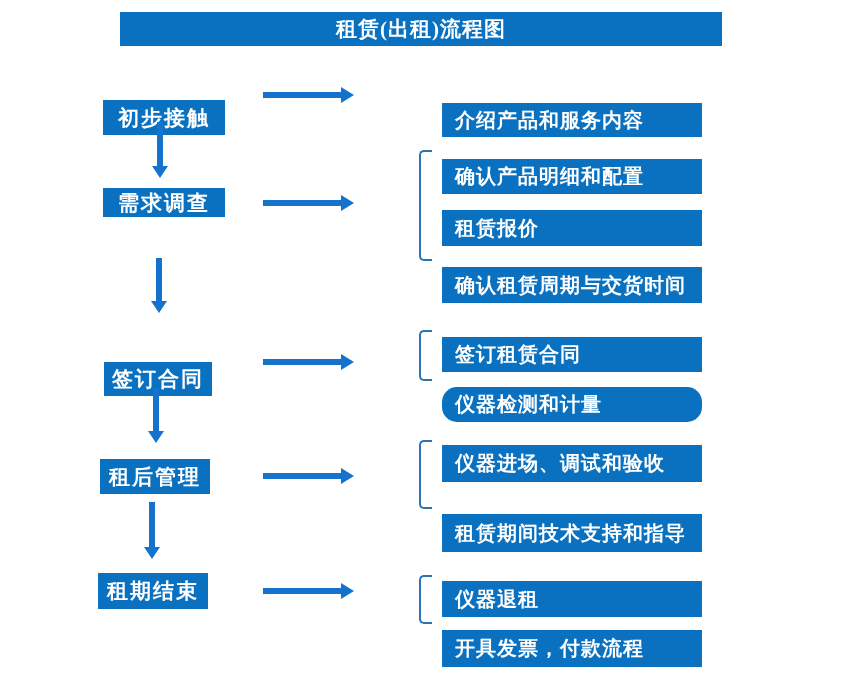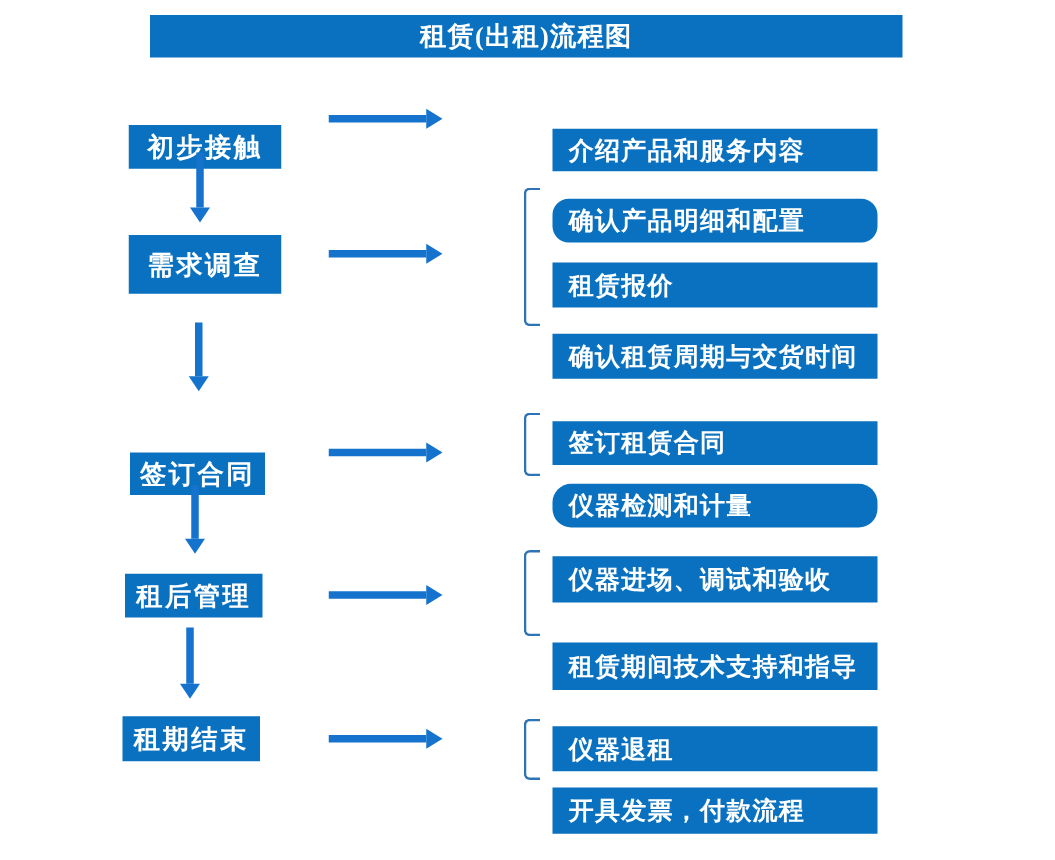--- a/index.html
+++ b/index.html
@@ -88,27 +88,27 @@
   }
 </style>
 </head>
 <body>
 
 <div class="canvas">
 
   <div class="title-bar" style="left:100px; top:12px; width:602px; height:34px;">租赁(出租)流程图</div>
 
   <div class="step-box" style="left:103px; top:88px;  width:122px; height:35px;margin-top:12px;">初步接触</div>
-  <div class="step-box" style="left:103px; top:188px; width:122px; height:47px;">需求调查</div>
+  <div class="step-box" style="left:103px; top:188px; width:122px; height:29px;">需求调查</div>
   <div class="step-box" style="left:104px; top:362px; width:108px; height:34px;">签订合同</div>
   <div class="step-box" style="left:100px; top:459px; width:110px; height:35px;">租后管理</div>
   <div class="step-box" style="left:98px;  top:573px; width:110px; height:36px;">租期结束</div>
 
   <div class="detail-box" style="top:79px;  height:34px;">介绍产品和服务内容</div>
-  <div class="detail-box" style="top:135px; height:35px;border-radius:13px;">确认产品明细和配置</div>
+  <div class="detail-box" style="top:135px; height:35px;">确认产品明细和配置</div>
   <div class="detail-box" style="top:186px; height:36px;">租赁报价</div>
   <div class="detail-box" style="top:243px; height:36px;">确认租赁周期与交货时间</div>
   <div class="detail-box" style="top:313px; height:35px;">签订租赁合同</div>
   <div class="detail-box" style="top:363px; height:35px;border-radius:15px;">仪器检测和计量</div>
   <div class="detail-box" style="top:421px; height:37px;">仪器进场、调试和验收</div>
   <div class="detail-box" style="top:490px; height:38px;">租赁期间技术支持和指导</div>
   <div class="detail-box" style="top:557px; height:36px;">仪器退租</div>
   <div class="detail-box" style="top:606px; height:37px;">开具发票，付款流程</div>
 
   <div class="h-arrow" style="left:263px; top:92px;  width:78px;"></div>

